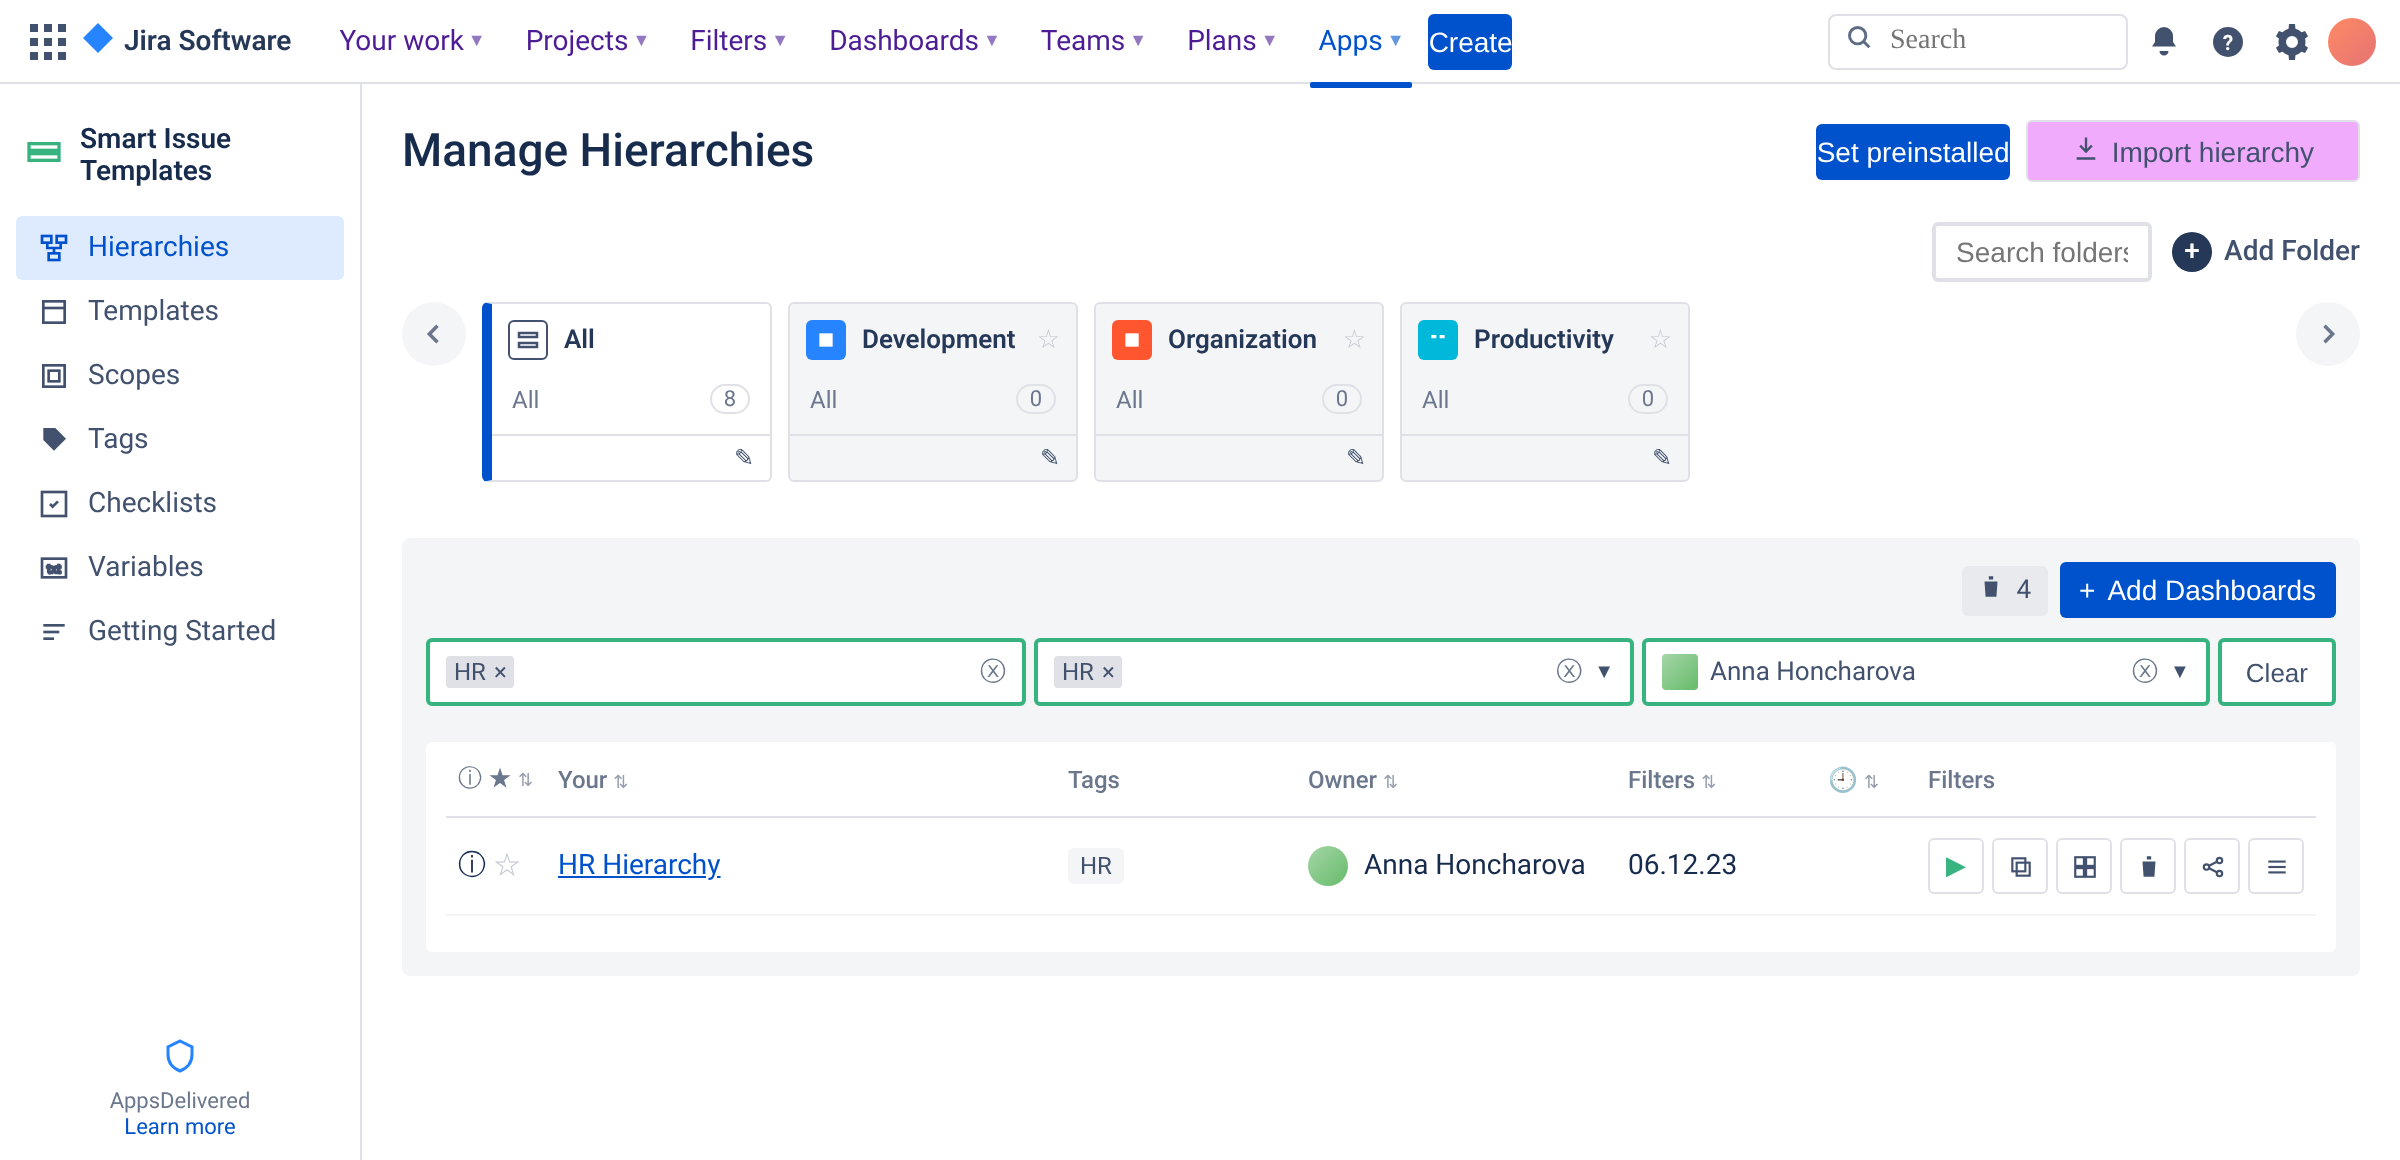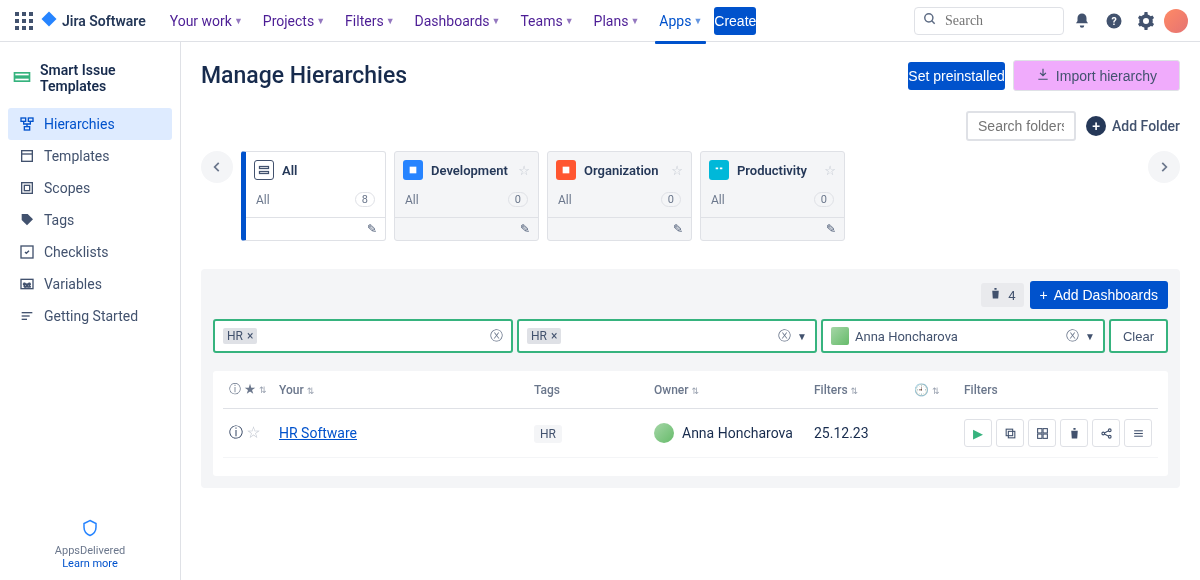--- a/index.html
+++ b/index.html
@@ -418,29 +418,29 @@
               <th style="width:120px"><span>Tags</span></th>
               <th style="width:160px"><span>Owner</span> <span class="sort-caret">⇅</span></th>
               <th style="width:100px"><span>Filters</span> <span class="sort-caret">⇅</span></th>
               <th style="width:50px">🕘 <span class="sort-caret">⇅</span></th>
               <th style="width:200px"><span>Filters</span></th>
             </tr>
           </thead>
           <tbody>
             <tr>
               <td><span>ⓘ</span> <span style="color:#c1c7d0">☆</span></td>
-              <td><a class="link" href="#">HR Software</a></td>
+              <td><a class="link" href="#">HR Hierarchy</a></td>
               <td><span class="tag-chip">HR</span></td>
               <td>
                   <div class="owner-cell">
                     <span class="row-avatar"></span>
                     <span>Anna Honcharova</span>
                   </div>
                 </td>
-              <td>25.12.23</td>
+              <td>06.12.23</td>
               <td></td>
               <td>
                 <div class="action-btns">
                   <div class="abtn play">▶</div>
                   <div class="abtn">
                       <svg width="13" height="13" viewBox="0 0 24 24" fill="none" stroke="currentColor" stroke-width="2">
                         <rect x="8" y="8" width="12" height="12"></rect>
                         <rect x="4" y="4" width="12" height="12"></rect>
                       </svg>
                     </div>

